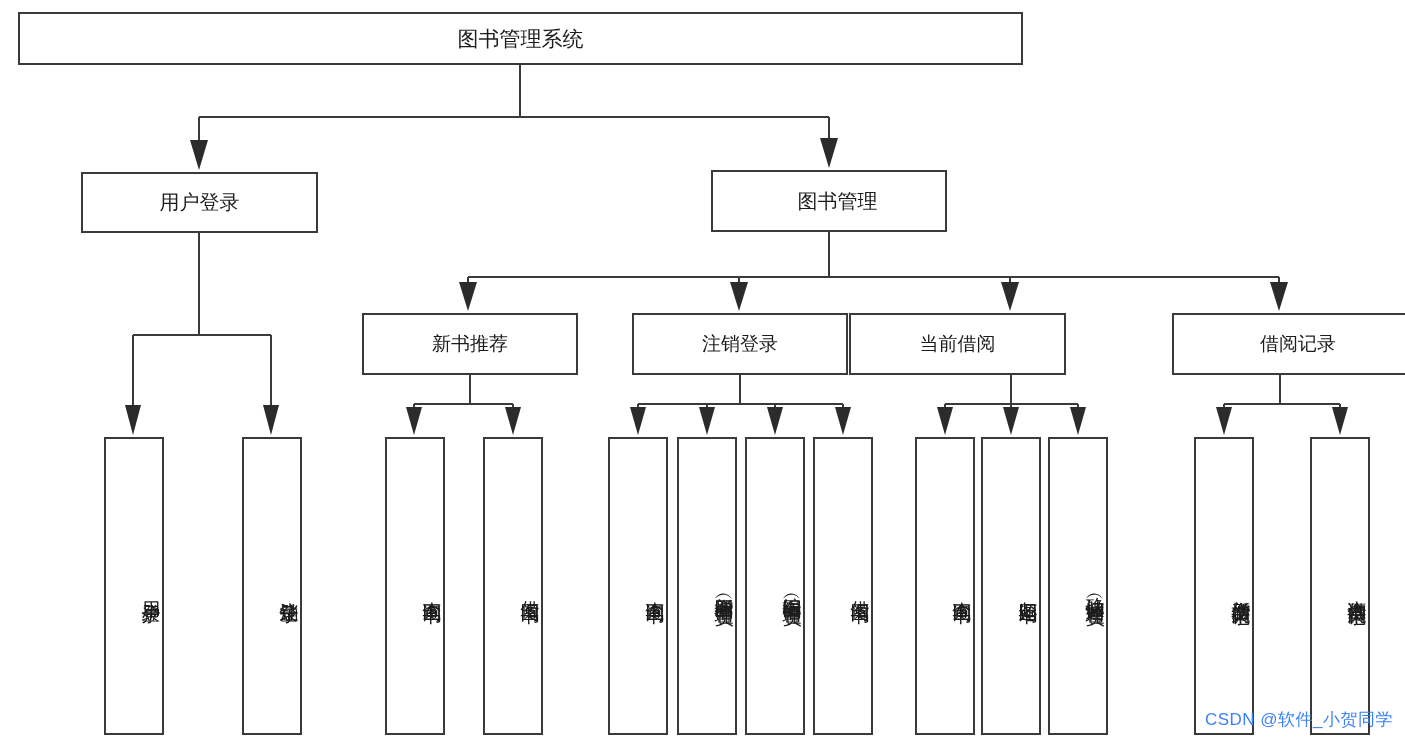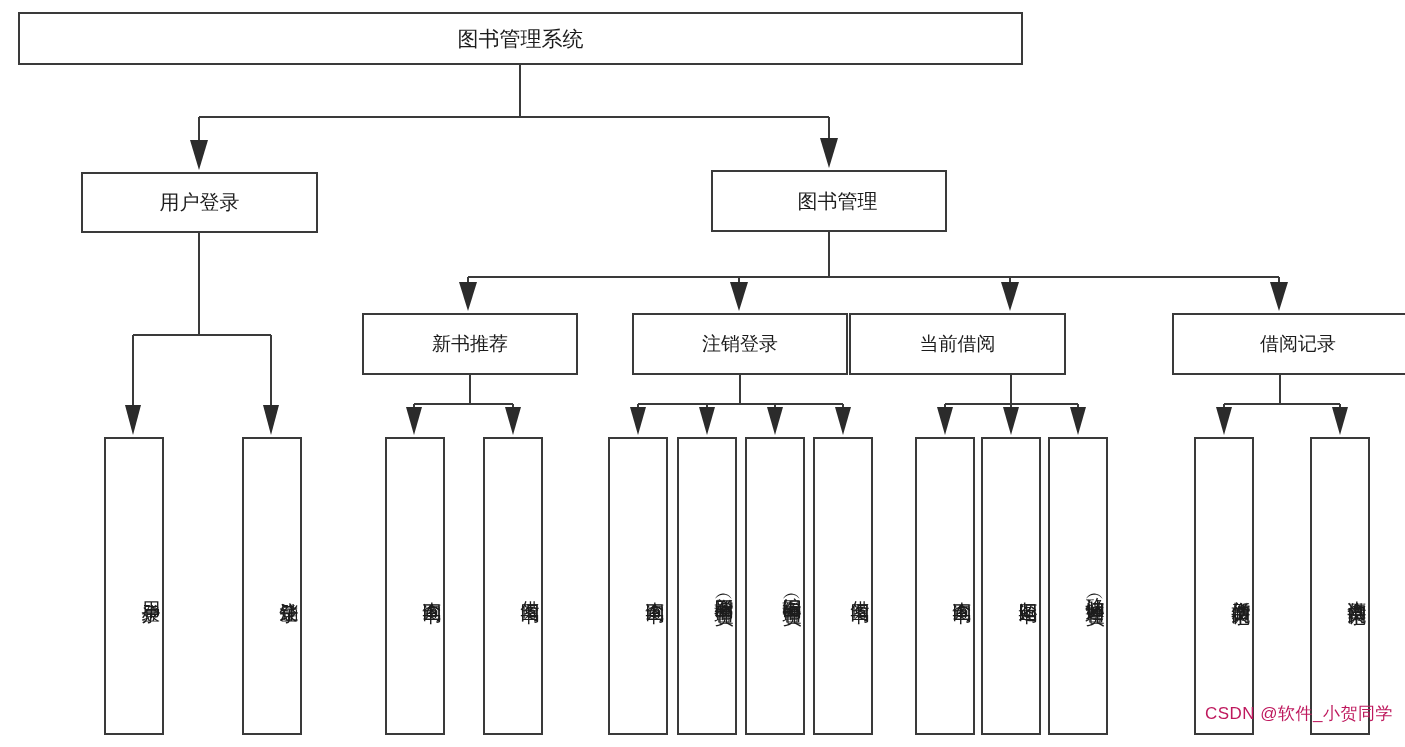--- a/index.html
+++ b/index.html
@@ -56,23 +56,23 @@
     justify-content: center;
   }
   .node-leaf .label {
     writing-mode: vertical-rl;
     text-orientation: upright;
     white-space: pre-line;
   }
   .watermark {
     position: absolute;
     right: 12px;
-    bottom: 22px;
+    bottom: 16px;
     font-size: 17px;
-    color: #be185d;
+    color: #3b82f6;
     letter-spacing: 0.5px;
     white-space: nowrap;
   }
 </style>
 </head>
 <body>
 
 <div id="canvas">
 
   <svg class="edges" viewBox="0 0 1405 747" xmlns="http://www.w3.org/2000/svg">

